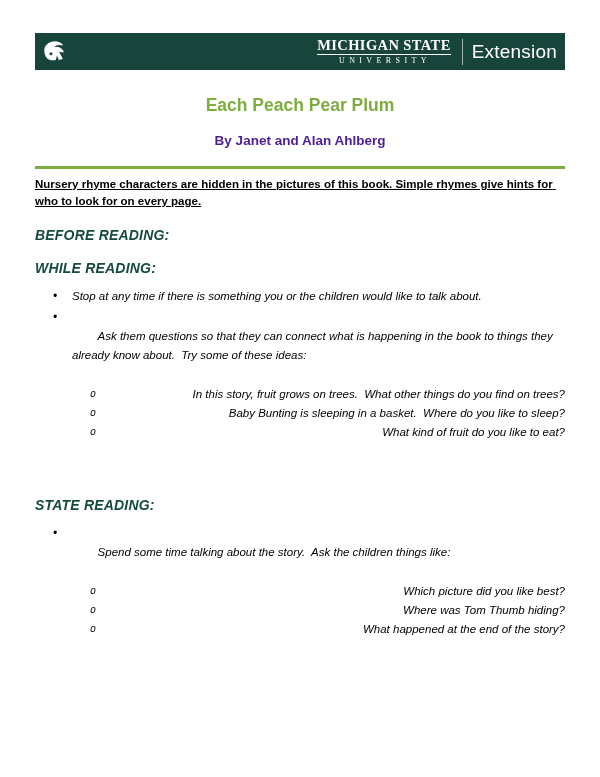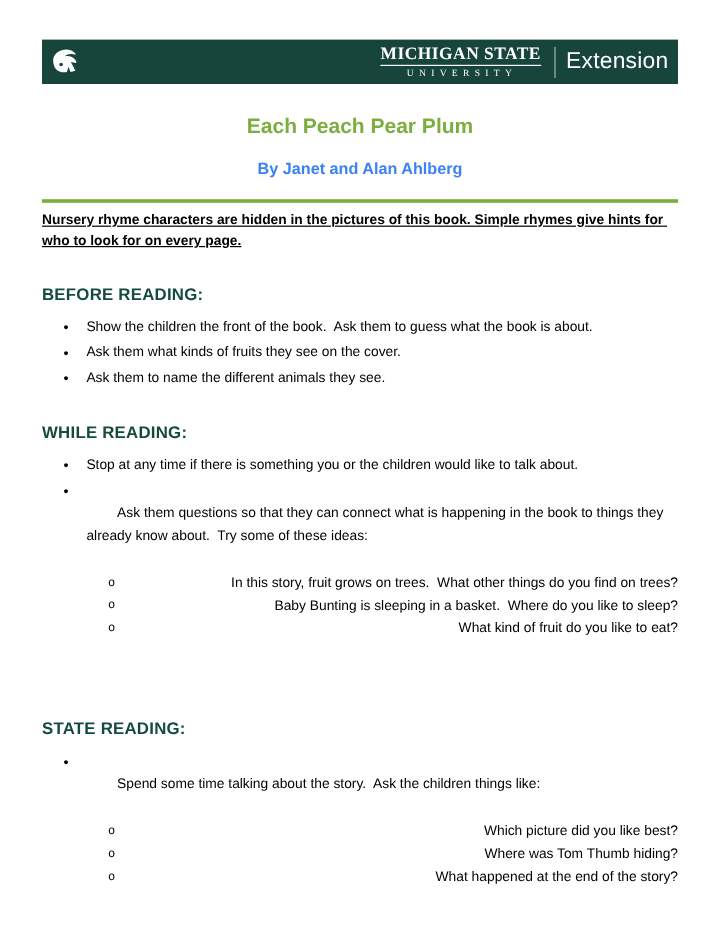--- a/index.html
+++ b/index.html
@@ -41,33 +41,33 @@
   .hdr-divider { width:1px; height:26px; background:rgba(255,255,255,0.6); margin:0 9px 0 11px; }
   .ext { font-size:19px; color:#fff; letter-spacing:0.2px; }
 
   
   h1.doc-title {
     margin:25px 0 16px; text-align:center;
     font-size:17.5px; font-weight:700; color:#7CAE3F;
   }
   h2.doc-subtitle {
     margin:17px 0 0; text-align:center;
-    font-size:13.5px; font-weight:700; color:#3b82f6;
+    font-size:13.5px; font-weight:700; color:#4c1d95;
   }
   .green-rule { margin:18px 0 0; height:3px; background:#7CAE3F; border:none; }
 
   .intro {
     margin:7px 0 0;
     font-size:11.5px; font-weight:700; line-height:17px;
     white-space:pre-wrap;
     text-decoration:underline;
   }
 
   
-  section { margin-top:27px; }
+  section { margin-top:17px;font-style:italic; }
   h3.sec-heading {
     margin:0 0 11px;
     font-size:14px; font-weight:700; color:#144B3E;
     letter-spacing:0.2px;
   }
   ul { list-style:none; margin:0; padding:0; }
   .l1 > li {
     position:relative;
     margin:0 0 2px 18px;
     padding-left:19px;
@@ -130,25 +130,20 @@
 
   <h1 class="doc-title">Each Peach Pear Plum</h1>
   <h2 class="doc-subtitle">By Janet and Alan Ahlberg</h2>
 
   <hr class="green-rule">
 
   <p class="intro">Nursery rhyme characters are hidden in the pictures of this book. Simple rhymes give hints for who to look for on every page.</p>
 
   <section>
     <h3 class="sec-heading">BEFORE READING:</h3>
-    <ul class="l1">
-      <li>Show the children the front of the book.  Ask them to guess what the book is about.</li>
-      <li>Ask them what kinds of fruits they see on the cover.</li>
-      <li>Ask them to name the different animals they see.</li>
-    </ul>
   </section>
 
   <section>
     <h3 class="sec-heading">WHILE READING:</h3>
     <ul class="l1">
       <li>Stop at any time if there is something you or the children would like to talk about.</li>
       <li>
         <span>Ask them questions so that they can connect what is happening in the book to things they already know about.  Try some of these ideas:</span>
         <ul class="l2">
           <li>In this story, fruit grows on trees.  What other things do you find on trees?</li>

